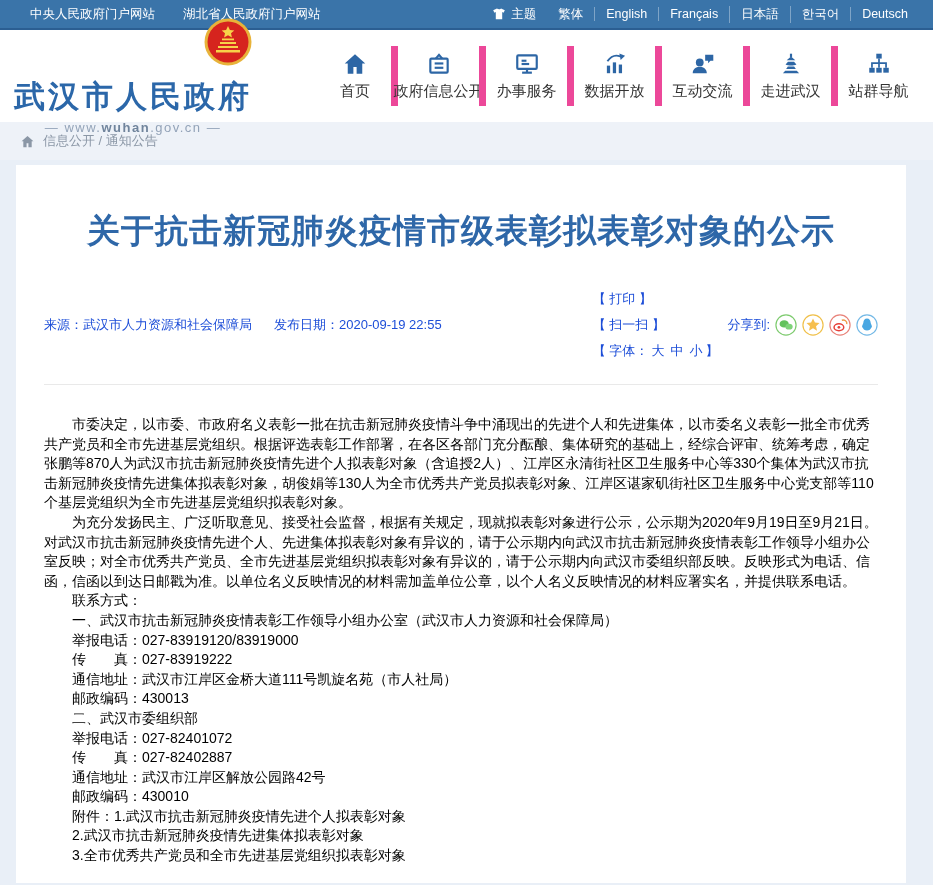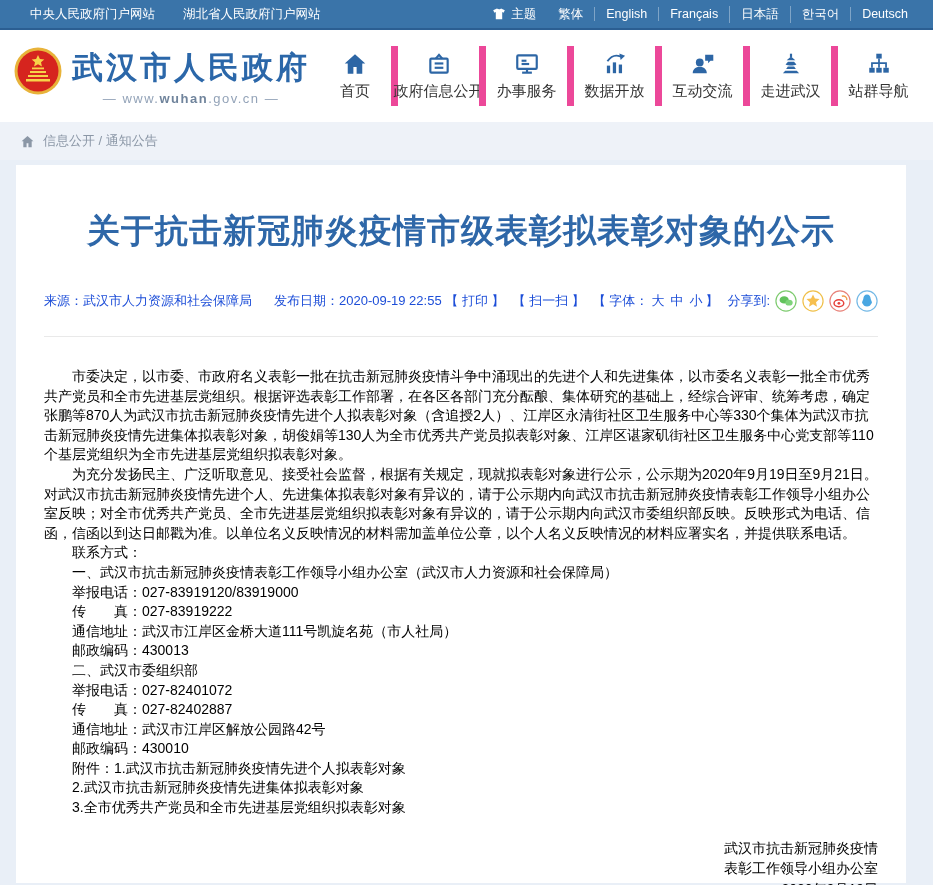--- a/index.html
+++ b/index.html
@@ -11,21 +11,21 @@
     display:flex; align-items:center; color:#fff; font-size:12.5px; padding:0 14px 0 30px; }
   .topbar a { color:#fff; text-decoration:none; cursor:pointer; }
   .topbar-left { display:flex; gap:28px; }
   .topbar-right { margin-left:auto; display:flex; align-items:center; }
   .topbar-right .item { padding:0 11px; display:flex; align-items:center; gap:5px; }
   .topbar-right .item.sep { border-left:1px solid rgba(255,255,255,.35); }
   .tshirt { width:14px; height:14px; display:inline-block; }
 
   
   .header { height:92px; background:#fff; display:flex; align-items:center; padding:0 14px 0 14px; }
-  .logo { display:flex; align-items:flex-start; gap:10px; cursor:pointer; }
+  .logo { display:flex; align-items:flex-end; gap:10px; cursor:pointer;flex-direction:column; }
   .emblem { width:48px; height:48px; }
   .site-name { font-size:31px; font-weight:bold; color:#2b67a9; letter-spacing:3px;
     font-family:"Liberation Serif","DejaVu Serif",serif; }
   .site-url { font-size:13px; color:#93a3b8; letter-spacing:1.5px; margin-top:2px; text-align:center;}
   .site-url b { color:#70849c; }
   .nav { margin-left:auto; display:flex; height:60px; }
   .nav-item { width:88px; cursor:pointer; display:flex; flex-direction:column;
     align-items:center; justify-content:center; gap:5px; }
   .nav-item + .nav-item { border-left:7px solid #ec4899; }
   .nav-item svg { width:26px; height:26px; }
@@ -40,21 +40,21 @@
 
   
   .page { height:723px; padding:5px 27px 0 16px; }
   .card { background:#fff; height:100%; padding:44px 28px 0 28px; }
 
   .article-title { text-align:center; font-size:33px; font-weight:bold; color:#2e67a8;
     letter-spacing:1px; margin-bottom:36px; }
 
   .meta { display:flex; align-items:center; font-size:13px; color:#1d4ed8; }
   .meta .left { display:flex; gap:22px; }
-  .meta .mid { margin-left:auto; display:flex; gap:8px; }
+  .meta .mid { margin-left:auto; display:flex; gap:8px;flex-direction:column; }
   .meta .mid span { cursor:pointer; }
   .fontsize-group { display:flex; gap:0; }
   .fontsize-group .sz { cursor:pointer; padding:0 3px; }
   .meta .share { margin-left:9px; display:flex; align-items:center; gap:5px; }
   .share-icon { width:22px; height:22px; cursor:pointer; display:inline-block; }
 
   .divider { border:none; border-top:1px solid #e9e9e9; margin-top:24px; }
 
   .article-body { margin-top:30px; font-size:14px; line-height:19.6px; color:#000; }
   .article-body p { text-indent:2em; }

